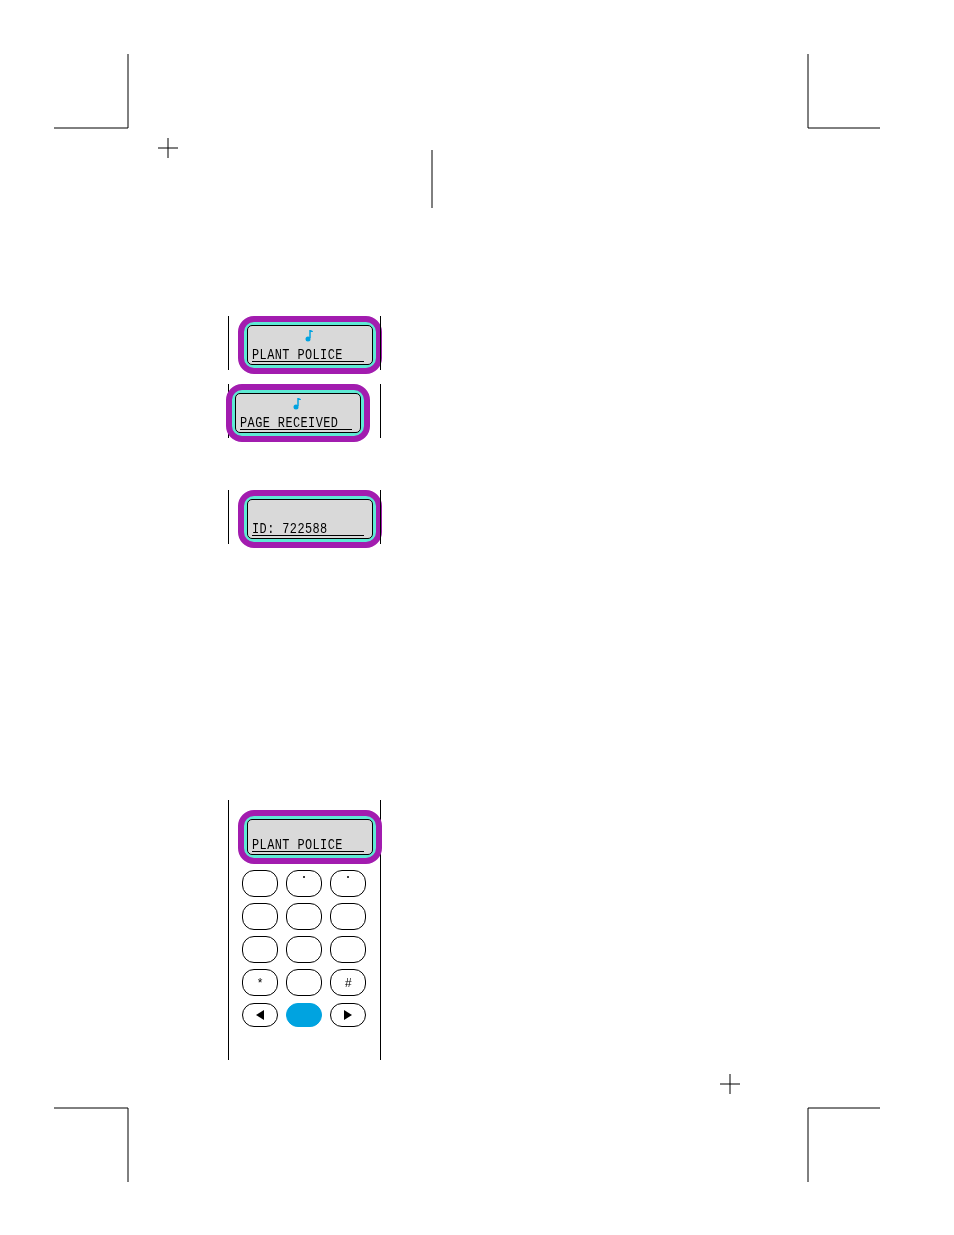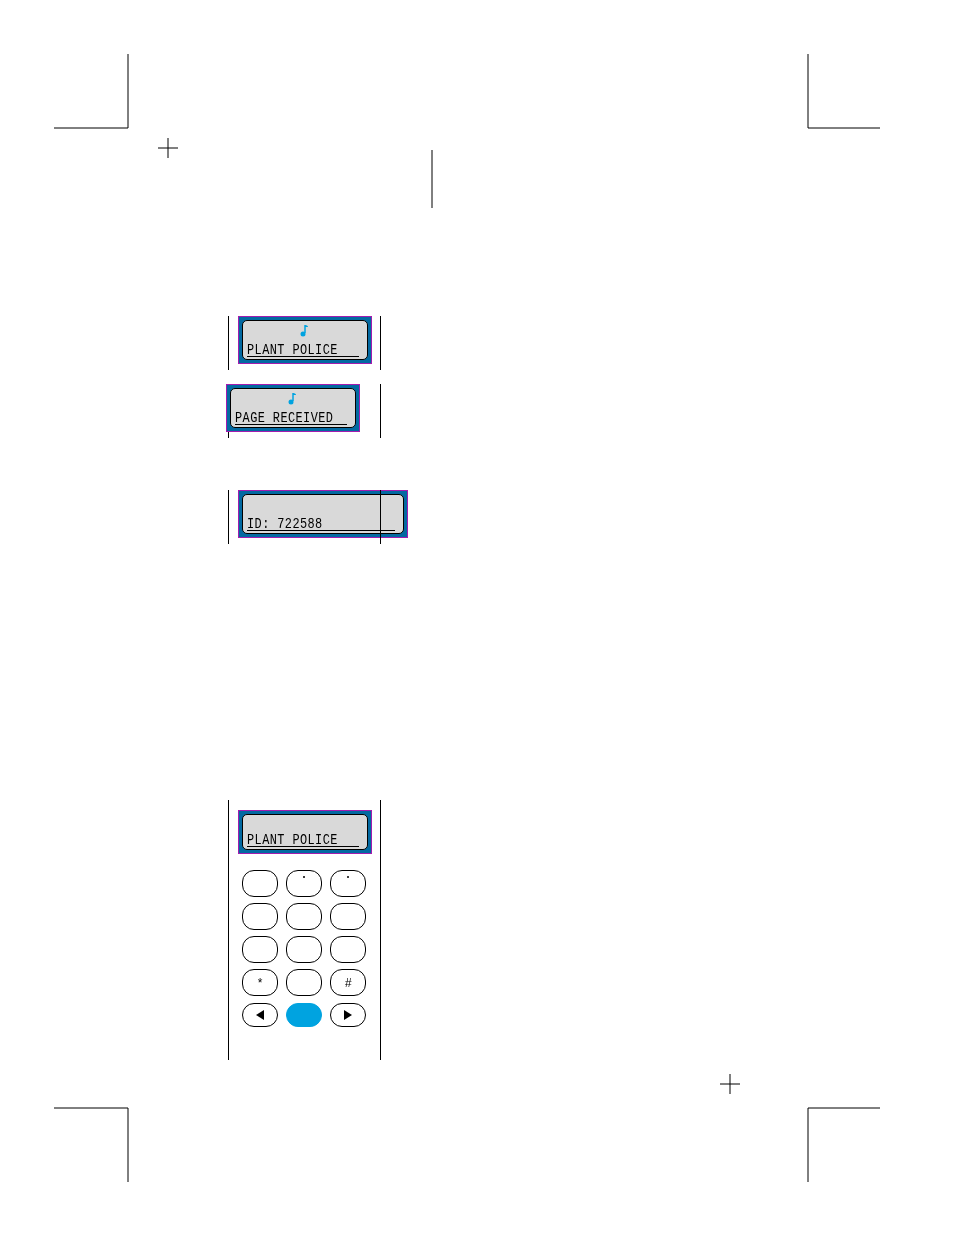--- a/index.html
+++ b/index.html
@@ -18,23 +18,23 @@
     stroke-width: 1;
     fill: none;
   }
   .side-rule {
     position: absolute;
     width: 1px;
     background: #000;
   }
   .lcd-frame {
     position: absolute;
-    border: 1px solid #a21caf;
-    border-radius: 0;
-    background: #0369a1;
+    border: 6px solid #a21caf;
+    border-radius: 16px;
+    background: #5eead4;
   }
   .lcd-inner {
     position: absolute;
     inset: 3px;
     border: 1px solid #000;
     border-radius: 5px;
     background: #d9d9d9; 
   }
   .lcd-text {
     position: absolute;
@@ -171,21 +171,21 @@
       </svg>
       <div class="lcd-underline"></div>
       <span class="lcd-text">PAGE RECEIVED</span>
     </div>
   </div>
   <div class="side-rule" style="left:380px; top:384px; height:54px;"></div>
 </div>
 
 <div>
   <div class="side-rule" style="left:228px; top:490px; height:54px;"></div>
-  <div class="lcd-frame" style="left:238px; top:490px; width:132px; height:46px;padding-left:36px;">
+  <div class="lcd-frame" style="left:238px; top:490px; width:132px; height:46px;">
     <div class="lcd-inner">
       <div class="lcd-underline"></div>
       <span class="lcd-text">ID: 722588</span>
     </div>
   </div>
   <div class="side-rule" style="left:380px; top:490px; height:54px;"></div>
 </div>
 
 <div>
 

